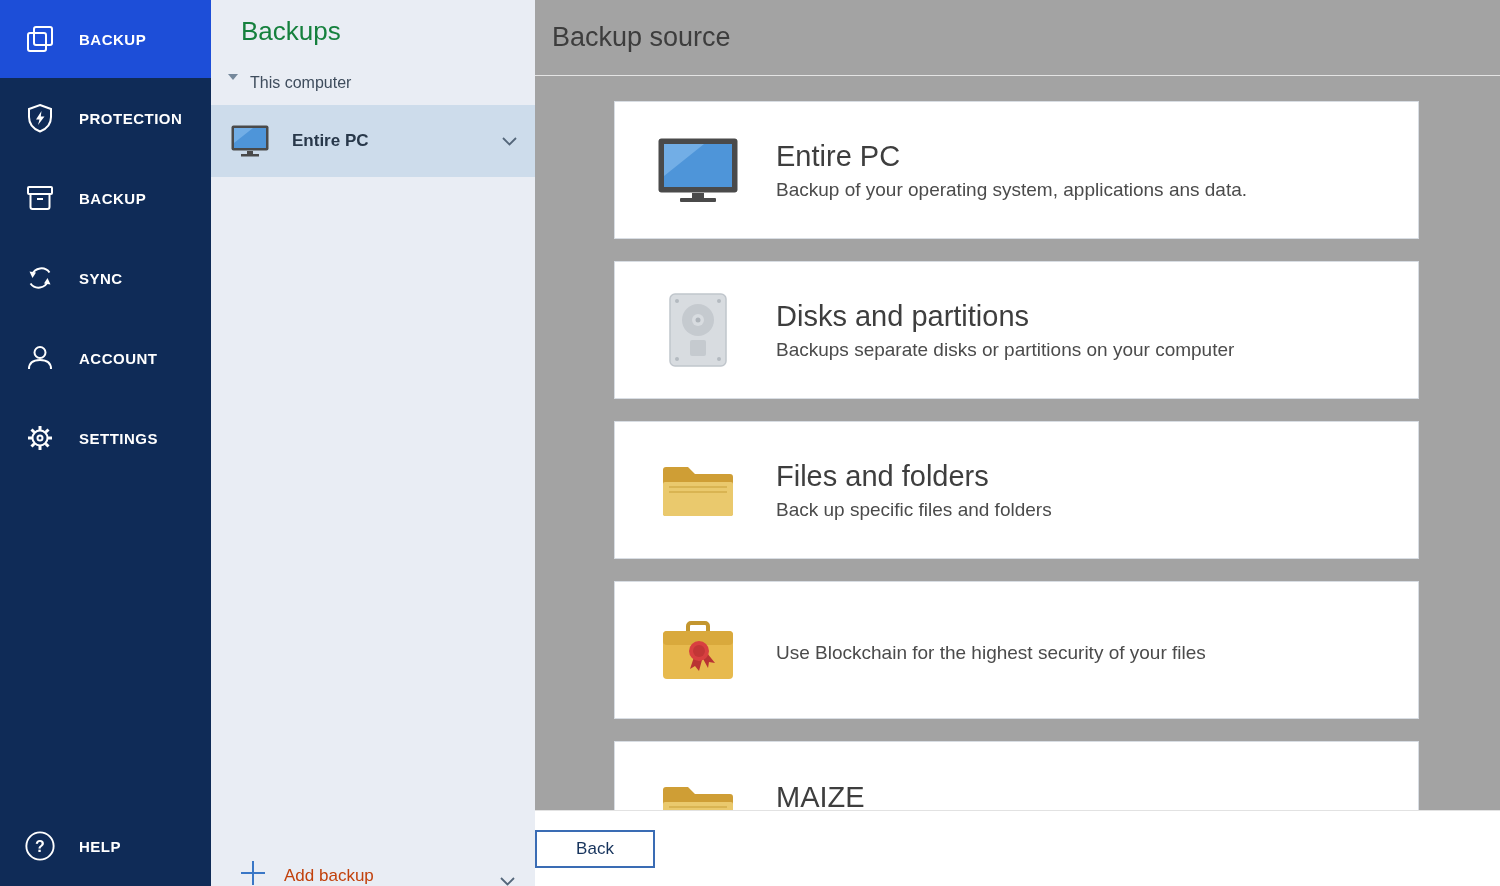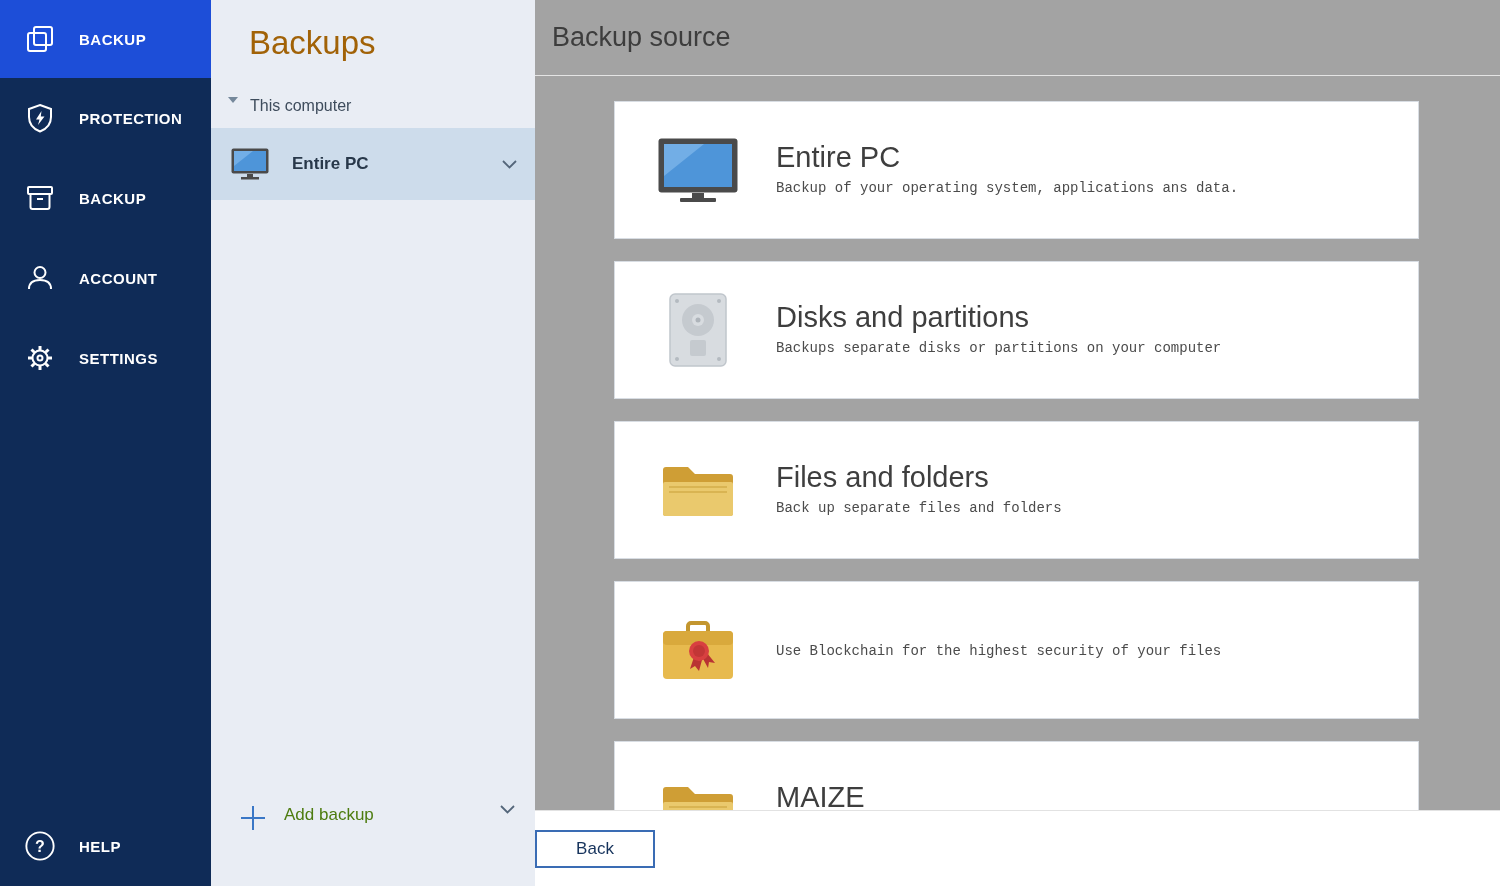--- a/index.html
+++ b/index.html
@@ -13,41 +13,41 @@
   
   .sidebar { width:211px; background:#0f2b57; display:flex; flex-direction:column; flex-shrink:0; }
   .nav-item { height:80px; display:flex; align-items:center; padding-left:24px; gap:23px; cursor:pointer; color:#fff; }
   .nav-item.active { background:#1d4ed8; height:78px; }
   .nav-icon { width:32px; height:34px; display:flex; align-items:center; justify-content:center; flex-shrink:0; }
   .nav-label { font-size:15px; font-weight:bold; letter-spacing:0.5px; }
   .nav-spacer { flex:1; }
 
   
   .panel { width:324px; background:#e9edf4; position:relative; flex-shrink:0; }
-  .panel-title { margin:8px; padding:16px 0 0 30px; font-size:33px; font-weight:400; color:#a16207; }
+  .panel-title { margin:0; padding:16px 0 0 30px; font-size:26px; font-weight:400; color:#15803d; }
   .group-row { display:flex; align-items:flex-start; gap:12px; padding:27px 0 13px 17px; font-size:16px; color:#3e4c5c; cursor:pointer; }
   .tri { width:0; height:0; border-left:5px solid transparent; border-right:5px solid transparent; border-top:6px solid #75889b; }
   .backup-row { height:72px; background:#cddceb; display:flex; align-items:center; padding:0 18px 0 20px; cursor:pointer; }
   .row-icon { display:flex; flex-shrink:0; }
   .row-label { font-size:17px; font-weight:bold; color:#28384a; margin-left:23px; flex:1; }
   .chev { display:flex; cursor:pointer; }
-  .add-backup { position:absolute; bottom:0; left:0; right:0; height:81px; display:flex; align-items:flex-start; padding:0 20px 0 29px; color:#4d7c0f; font-size:17px; cursor:pointer; }
+  .add-backup { position:absolute; bottom:0; left:0; right:0; height:81px; display:flex; align-items:flex-end; padding:0 20px 0 29px; color:#c2410c; font-size:17px; cursor:pointer; }
   .add-backup .plus { display:flex; margin-right:18px; }
   .add-backup .lbl { flex:1; }
 
   
   .main { flex:1; position:relative; background:#a3a3a3; min-width:0; }
   .main-header { height:76px; border-bottom:1px solid #e4e4e4; display:flex; align-items:center; padding-left:17px; }
   .main-header h2 { margin:0; font-size:27px; font-weight:400; color:#3d3d3d; }
   .cards { position:absolute; top:77px; left:0; right:0; bottom:0; overflow:hidden; padding:24px 81px 0 79px; }
   .card { height:138px; border:1px solid #d8dde3; background:#fff; display:flex; align-items:center; margin-bottom:22px; cursor:pointer; }
   .card-icon { width:86px; margin-left:40px; display:flex; justify-content:center; flex-shrink:0; }
   .card-text { margin-left:35px; }
   .card-title { font-size:29px; color:#3e3e3e; }
-  .card-desc { font-size:14px; color:#4b4b4b; margin-top:6px; min-height:20px;font-family:Liberation Mono, monospace; }
+  .card-desc { font-size:19px; color:#4b4b4b; margin-top:6px; min-height:20px; }
   .bottom-bar { position:absolute; left:0; right:0; bottom:0; height:76px; background:#fff; border-top:1px solid #e2e2e2; display:flex; align-items:center; justify-content:flex-start; padding-right:20px; }
   .back-btn { width:120px; height:38px; background:#fff; border:2px solid #3a6cb4; color:#16335c; font-size:17px; font-family:inherit; cursor:pointer; }
 </style>
 </head>
 <body>
 
 <div class="app">
 
   <nav class="sidebar">
 
@@ -75,20 +75,31 @@
       <span class="nav-icon">
         <svg width="32" height="32" viewBox="0 0 32 32" fill="none" stroke="#fff" stroke-width="2">
           <rect x="4" y="5" width="24" height="7" rx="1"></rect>
           <path d="M6.5 12 v13 a2 2 0 0 0 2 2 h15 a2 2 0 0 0 2 -2 V12"></path>
           <path d="M13 17 h6"></path>
         </svg>
       </span>
       <span class="nav-label">BACKUP</span>
     </div>
 
+    <div class="nav-item">
+      <span class="nav-icon">
+        <svg width="32" height="32" viewBox="0 0 32 32" fill="none" stroke="#fff" stroke-width="2">
+          <path d="M25.5 10.5 A 10 10 0 0 0 8 13"></path>
+          <polygon points="5.5,9.5 8.5,16 12,10.5" fill="#fff" stroke="none"></polygon>
+          <path d="M6.5 21.5 A 10 10 0 0 0 24 19"></path>
+          <polygon points="26.5,22.5 23.5,16 20,21.5" fill="#fff" stroke="none"></polygon>
+        </svg>
+      </span>
+      <span class="nav-label">SYNC</span>
+    </div>
 
 
     <div class="nav-item">
       <span class="nav-icon">
         <svg width="32" height="32" viewBox="0 0 32 32" fill="none" stroke="#fff" stroke-width="2">
           <circle cx="16" cy="10.5" r="5.5"></circle>
           <path d="M5 27 C5 20.5 10 18 16 18 C22 18 27 20.5 27 27"></path>
         </svg>
       </span>
       <span class="nav-label">ACCOUNT</span>
@@ -215,21 +226,21 @@
         <div class="card-icon">
           <svg width="74" height="56" viewBox="0 0 74 56">
             <path d="M2 8 a3 3 0 0 1 3 -3 h22 l7 7 h35 a3 3 0 0 1 3 3 v36 a3 3 0 0 1 -3 3 H5 a3 3 0 0 1 -3 -3 Z" fill="#cf9e35"></path>
             <rect x="2" y="20" width="70" height="34" rx="2" fill="#eac96d"></rect>
             <rect x="8" y="24" width="58" height="2" fill="#d9b452"></rect>
             <rect x="8" y="29" width="58" height="2" fill="#d9b452"></rect>
           </svg>
         </div>
         <div class="card-text">
           <div class="card-title">Files and folders</div>
-          <div class="card-desc">Back up separate files and folders</div>
+          <div class="card-desc">Back up specific files and folders</div>
         </div>
       </div>
 
       <div class="card">
         <div class="card-icon">
           <svg width="74" height="62" viewBox="0 0 74 62">
             <path d="M27 12 v-5 a3 3 0 0 1 3 -3 h14 a3 3 0 0 1 3 3 v5" fill="none" stroke="#c3962f" stroke-width="4"></path>
             <rect x="2" y="12" width="70" height="48" rx="4" fill="#e7ba4e"></rect>
             <rect x="2" y="12" width="70" height="14" rx="4" fill="#d9a93c"></rect>
             <path d="M33 38 l-4 12 5 -3 4 5 3 -11 z" fill="#b93333"></path>

